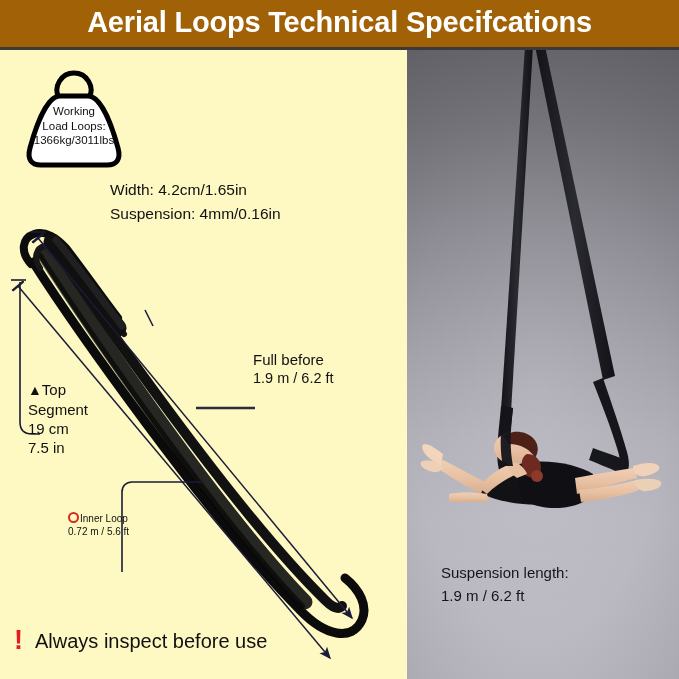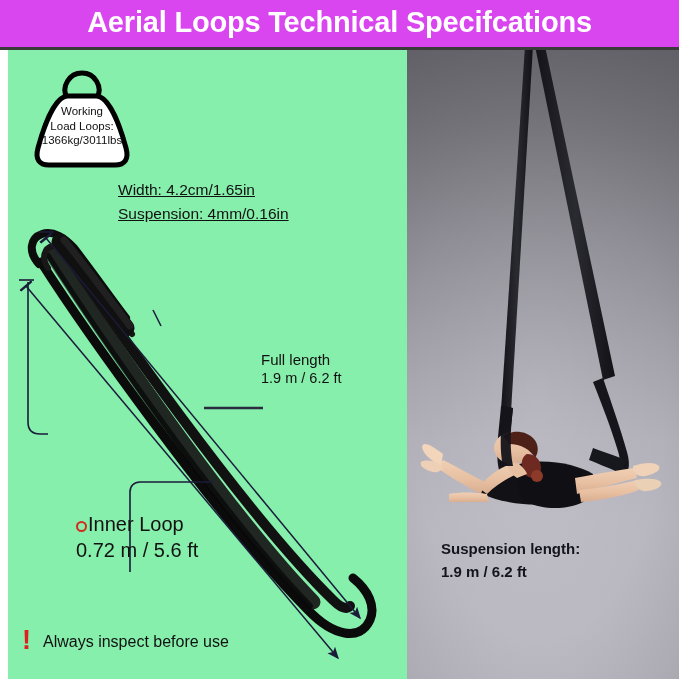--- a/index.html
+++ b/index.html
@@ -8,111 +8,109 @@
     font-family: "Liberation Sans", sans-serif;
     background:#ffffff;
     overflow:hidden;
     position:relative;
   }
   #root { position:relative; width:679px; height:679px; background:#fff; }
 
   
   .header {
     position:absolute; left:0; top:0; width:679px; height:47px;
-    background:#d946ef;
+    background:#a16207;
     display:flex; align-items:center; justify-content:center;
   }
   .header-title {
     color:#ffffff;
     font-size:29px;
     font-weight:bold;
     letter-spacing:-0.2px;
     white-space:nowrap;
     line-height:1;
     padding-bottom:2px;
   }
   .header-underline {
     position:absolute; left:0; top:47px; width:679px; height:3px;
     background:#3a3a3a;
   }
 
   
   .left-panel {
-    position:absolute; left:8px; top:50px; width:407px; height:629px;
-    background:#86efac;
+    position:absolute; left:0; top:50px; width:407px; height:629px;
+    background:#fef9c3;
   }
 
   
   .weight-icon { position:absolute; left:14px; top:10px; width:120px; height:115px; }
   .weight-icon svg { display:block; }
   .wl-text {
     position:absolute; left:0; top:0; width:120px;
     text-align:center; font-size:11.5px; color:#111; line-height:1.28;
     pointer-events:none;
   }
   .wl-line { display:block; white-space:nowrap; }
   .wl-l1 { margin-top:44px; }
 
   
   .spec-text {
     position:absolute; left:110px; top:128px;
     font-size:15.5px; color:#111; line-height:1.52;
     white-space:nowrap;
-    text-decoration:underline;
   }
 
   
   .strap-art { position:absolute; left:0px; top:140px; width:407px; height:490px; }
 
   
   .callout { position:absolute; color:#111; line-height:1.28; white-space:nowrap; }
 
   .co-full { left:253px; top:300px; font-size:14.5px; }
   .co-full .l1 { font-size:15px; }
   .co-full .l2 { font-size:14.5px; }
 
   .co-top { left:28px; top:330px; font-size:15px; }
   .co-top .tri { font-size:14px; }
 
-  .co-inner { left:68px; top:462px; font-size:20px; }
+  .co-inner { left:68px; top:462px; font-size:10px; }
 
   .inner-dot {
     display:inline-block; width:11px; height:11px;
     border:2.2px solid #d42a1f; border-radius:50%;
     margin-right:1px; vertical-align:-1px;
   }
 
   
   .warning {
     position:absolute; left:14px; top:578px;
     display:flex; align-items:center; gap:12px;
   }
   .warn-bang {
     color:#e01f1f; font-size:27px; font-weight:bold; line-height:1;
     letter-spacing:0; transform:translateY(-1px);
   }
-  .warn-text { font-size:16px; color:#111; white-space:nowrap; }
+  .warn-text { font-size:20px; color:#111; white-space:nowrap; }
 
   
   .right-panel {
     position:absolute; left:407px; top:50px; width:272px; height:629px;
     background: linear-gradient(180deg, #6b6a70 0%, #77767c 12%, #8e8d95 30%, #a3a2ab 48%, #b2b1ba 62%, #b9b8c1 75%, #bcbbc4 100%);
     overflow:hidden;
   }
   .rp-vignette {
     position:absolute; inset:0;
     background: radial-gradient(ellipse 85% 70% at 48% 55%, rgba(255,255,255,0.12) 0%, rgba(255,255,255,0.0) 55%, rgba(40,40,50,0.16) 100%);
   }
   .right-panel svg { position:absolute; left:0; top:0; }
 
   .susp-label {
-    position:absolute; left:34px; top:487px;
+    position:absolute; left:34px; top:511px;
     font-size:15px; color:#14141c; line-height:1.55;
     white-space:nowrap;
-    font-weight:bold;
   }
   .susp-label .l2 { font-size:15px; }
 </style>
 </head>
 <body>
 
 <div id="root">
 
   <div class="header">
     <div class="header-title">Aerial Loops Technical Specifcations</div>
@@ -177,24 +175,30 @@
 
         <path d="M20 92 L20 232 C20 240 24 244 32 244 L40 244" fill="none" stroke="#1b1b3a" stroke-width="1.6"></path>
 
         <path d="M122 382 L122 302 C122 296 126 292 132 292 L205 292" fill="none" stroke="#1b1b3a" stroke-width="1.6"></path>
 
         <line x1="196" y1="218" x2="255" y2="218" stroke="#2b2b3d" stroke-width="2.4"></line>
       </svg>
     </div>
 
     <div class="callout co-full">
-      <div class="l1">Full length</div>
+      <div class="l1">Full before</div>
       <div class="l2">1.9 m / 6.2 ft</div>
     </div>
 
+    <div class="callout co-top">
+      <div><span class="tri">▲</span><span>Top</span></div>
+      <div>Segment</div>
+      <div>19 cm</div>
+      <div>7.5 in</div>
+    </div>
 
     <div class="callout co-inner">
       <div><span class="inner-dot"></span><span>Inner Loop</span></div>
       <div>0.72 m / 5.6 ft</div>
     </div>
 
     <div class="warning">
       <span class="warn-bang">!</span>
       <span class="warn-text">Always inspect before use</span>
     </div>

